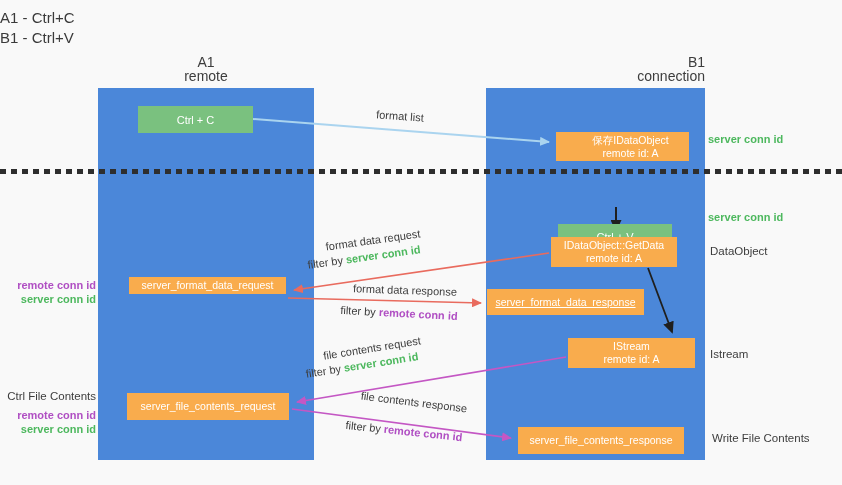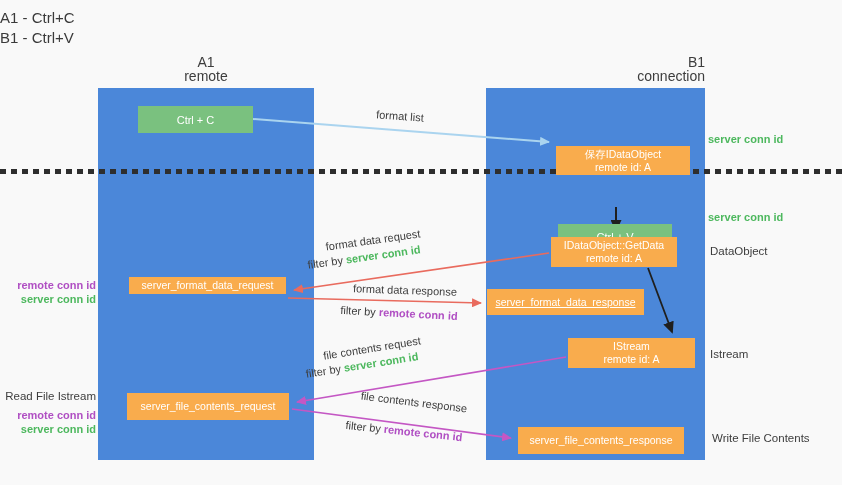--- a/index.html
+++ b/index.html
@@ -25,21 +25,21 @@
     position:absolute;left:0;top:169px;width:842px;height:5px;
     background:repeating-linear-gradient(to right,#2e2e2e 0 6px,transparent 6px 11px);
   }
   .node{
     position:absolute;display:flex;flex-direction:column;align-items:center;justify-content:center;
     color:#ffffff;text-align:center;border-radius:0;
   }
   .node.green{background:#7ac17f;font-size:11px;}
   .node.orange{background:#f9ac4d;font-size:10.5px;line-height:13px;}
   .n-ctrl-c{left:138px;top:106px;width:115px;height:27px;}
-  .n-save-obj{left:556px;top:146px;width:134px;height:29px;}
+  .n-save-obj{left:556px;top:132px;width:117px;height:29px;padding-left:16px;}
   .n-ctrl-v{left:558px;top:180px;width:114px;height:26px;margin-top:44px;}
   .n-getdata{left:551px;top:237px;width:126px;height:30px;}
   .n-format-req{left:129px;top:277px;width:157px;height:17px;}
   .n-format-resp{left:487px;top:289px;width:157px;height:26px;text-decoration:underline;}
   .n-istream{left:568px;top:338px;width:127px;height:30px;}
   .n-file-req{left:127px;top:393px;width:162px;height:27px;}
   .n-file-resp{left:518px;top:427px;width:166px;height:27px;}
   .svg-layer{position:absolute;left:0;top:0;width:842px;height:485px;pointer-events:none;}
   .flow-label{
     position:absolute;font-size:11px;color:#3d3d3d;white-space:nowrap;
@@ -167,20 +167,20 @@
   <div class="annot green" style="left:708px;top:211px;">server conn id</div>
   <div class="annot dark" style="left:710px;top:245px;">DataObject</div>
   <div class="annot dark" style="left:710px;top:348px;">Istream</div>
   <div class="annot dark" style="left:712px;top:432px;">Write File Contents</div>
 
   <div class="left-col-label" style="top:278px;">
     <div class="purple-key">remote conn id</div>
     <div class="green-key">server conn id</div>
   </div>
 
-  <div class="read-file" style="top:390px;">Read File Istream</div>
+  <div class="read-file" style="top:390px;">Ctrl File Contents</div>
 
   <div class="left-col-label" style="top:408px;">
     <div class="purple-key">remote conn id</div>
     <div class="green-key">server conn id</div>
   </div>
 
 </div>
 
 </body></html>

